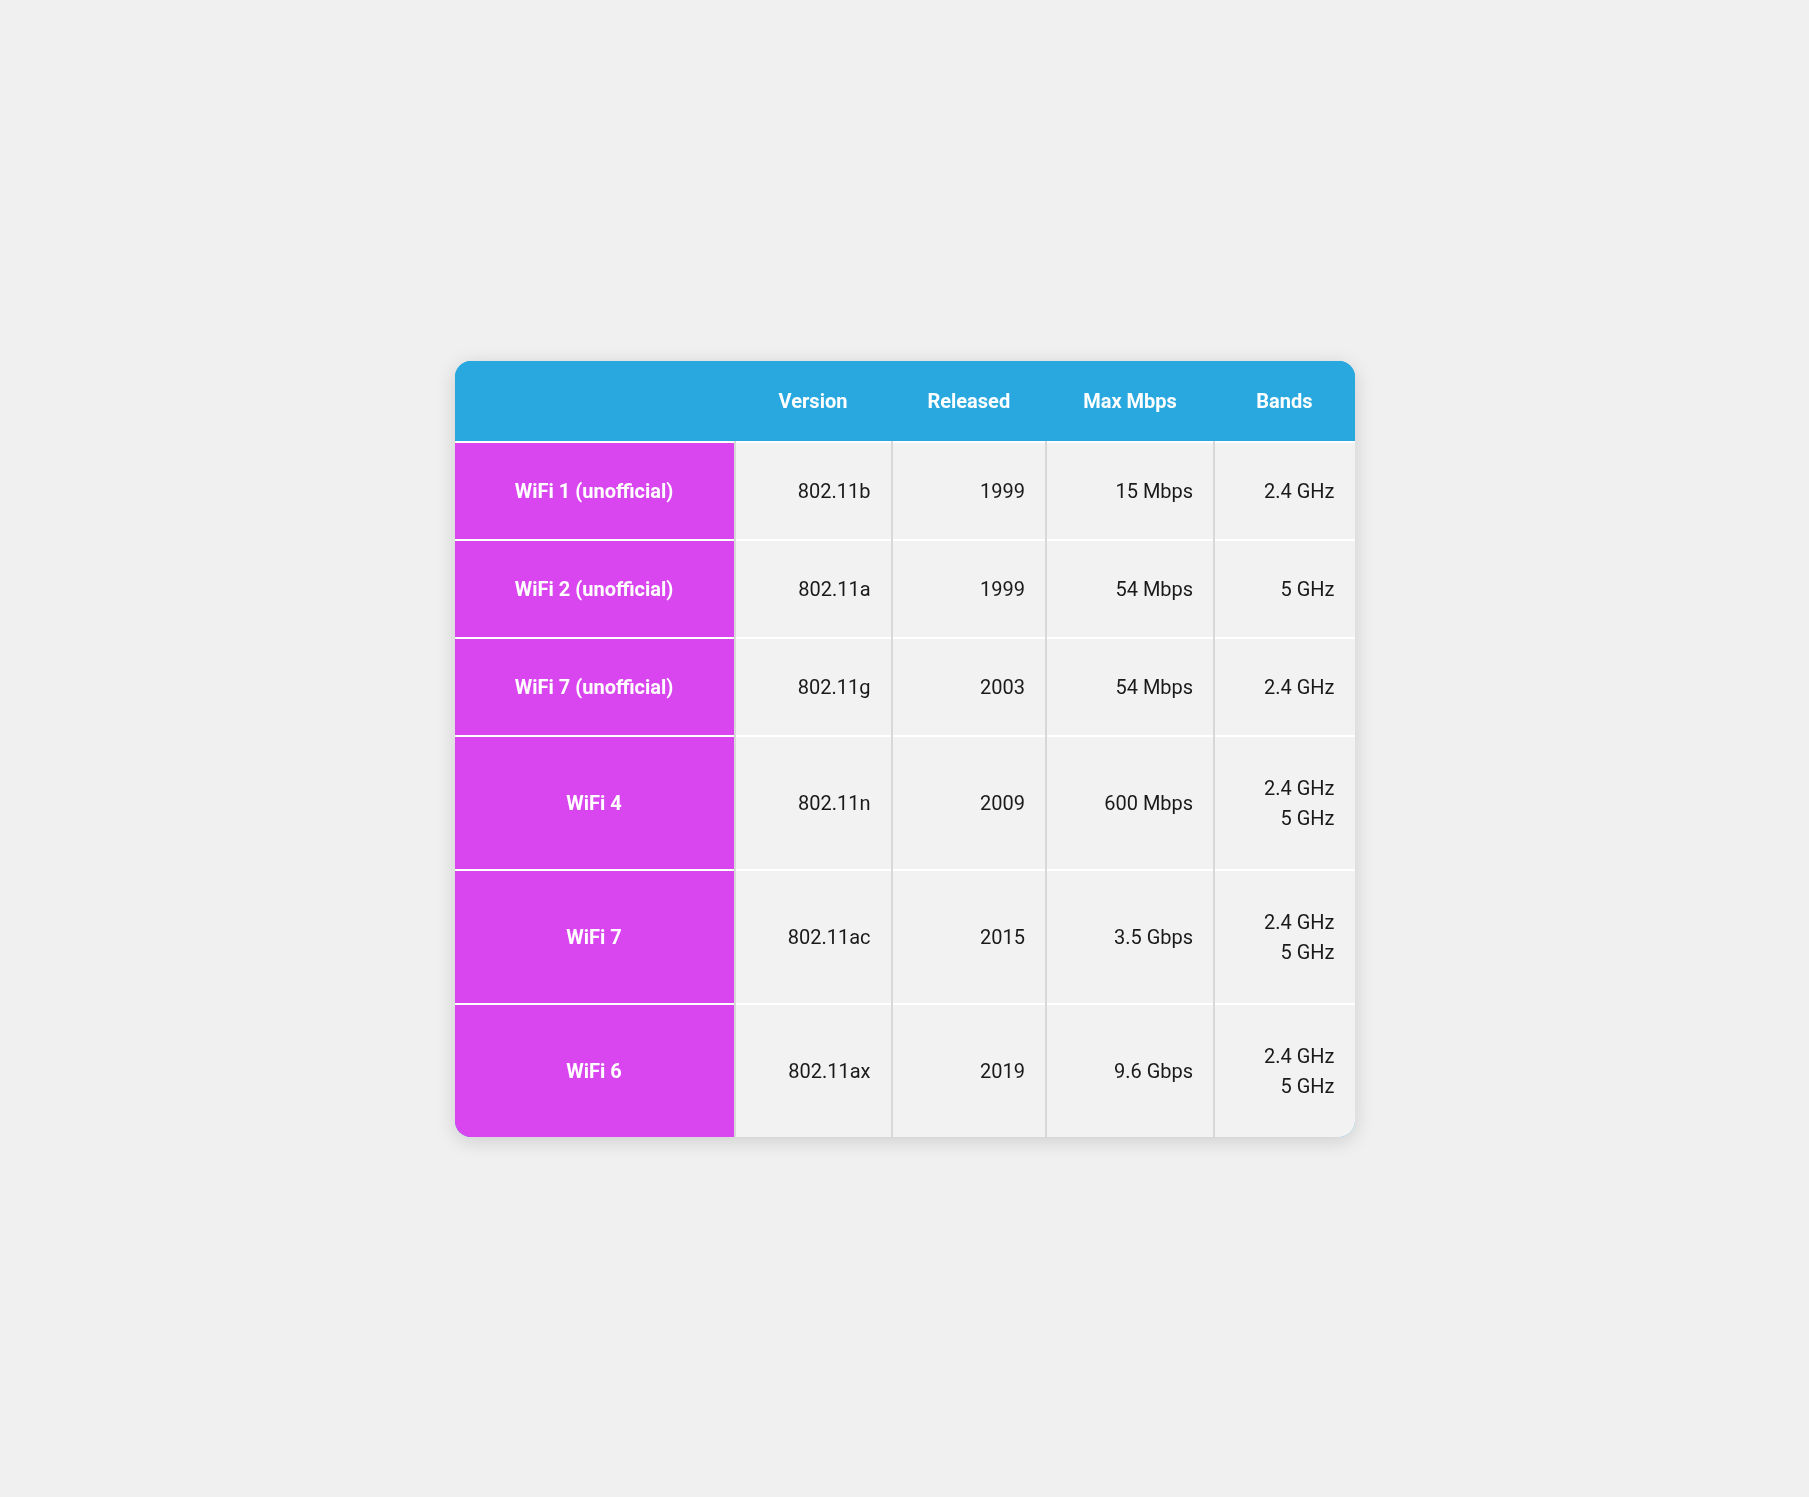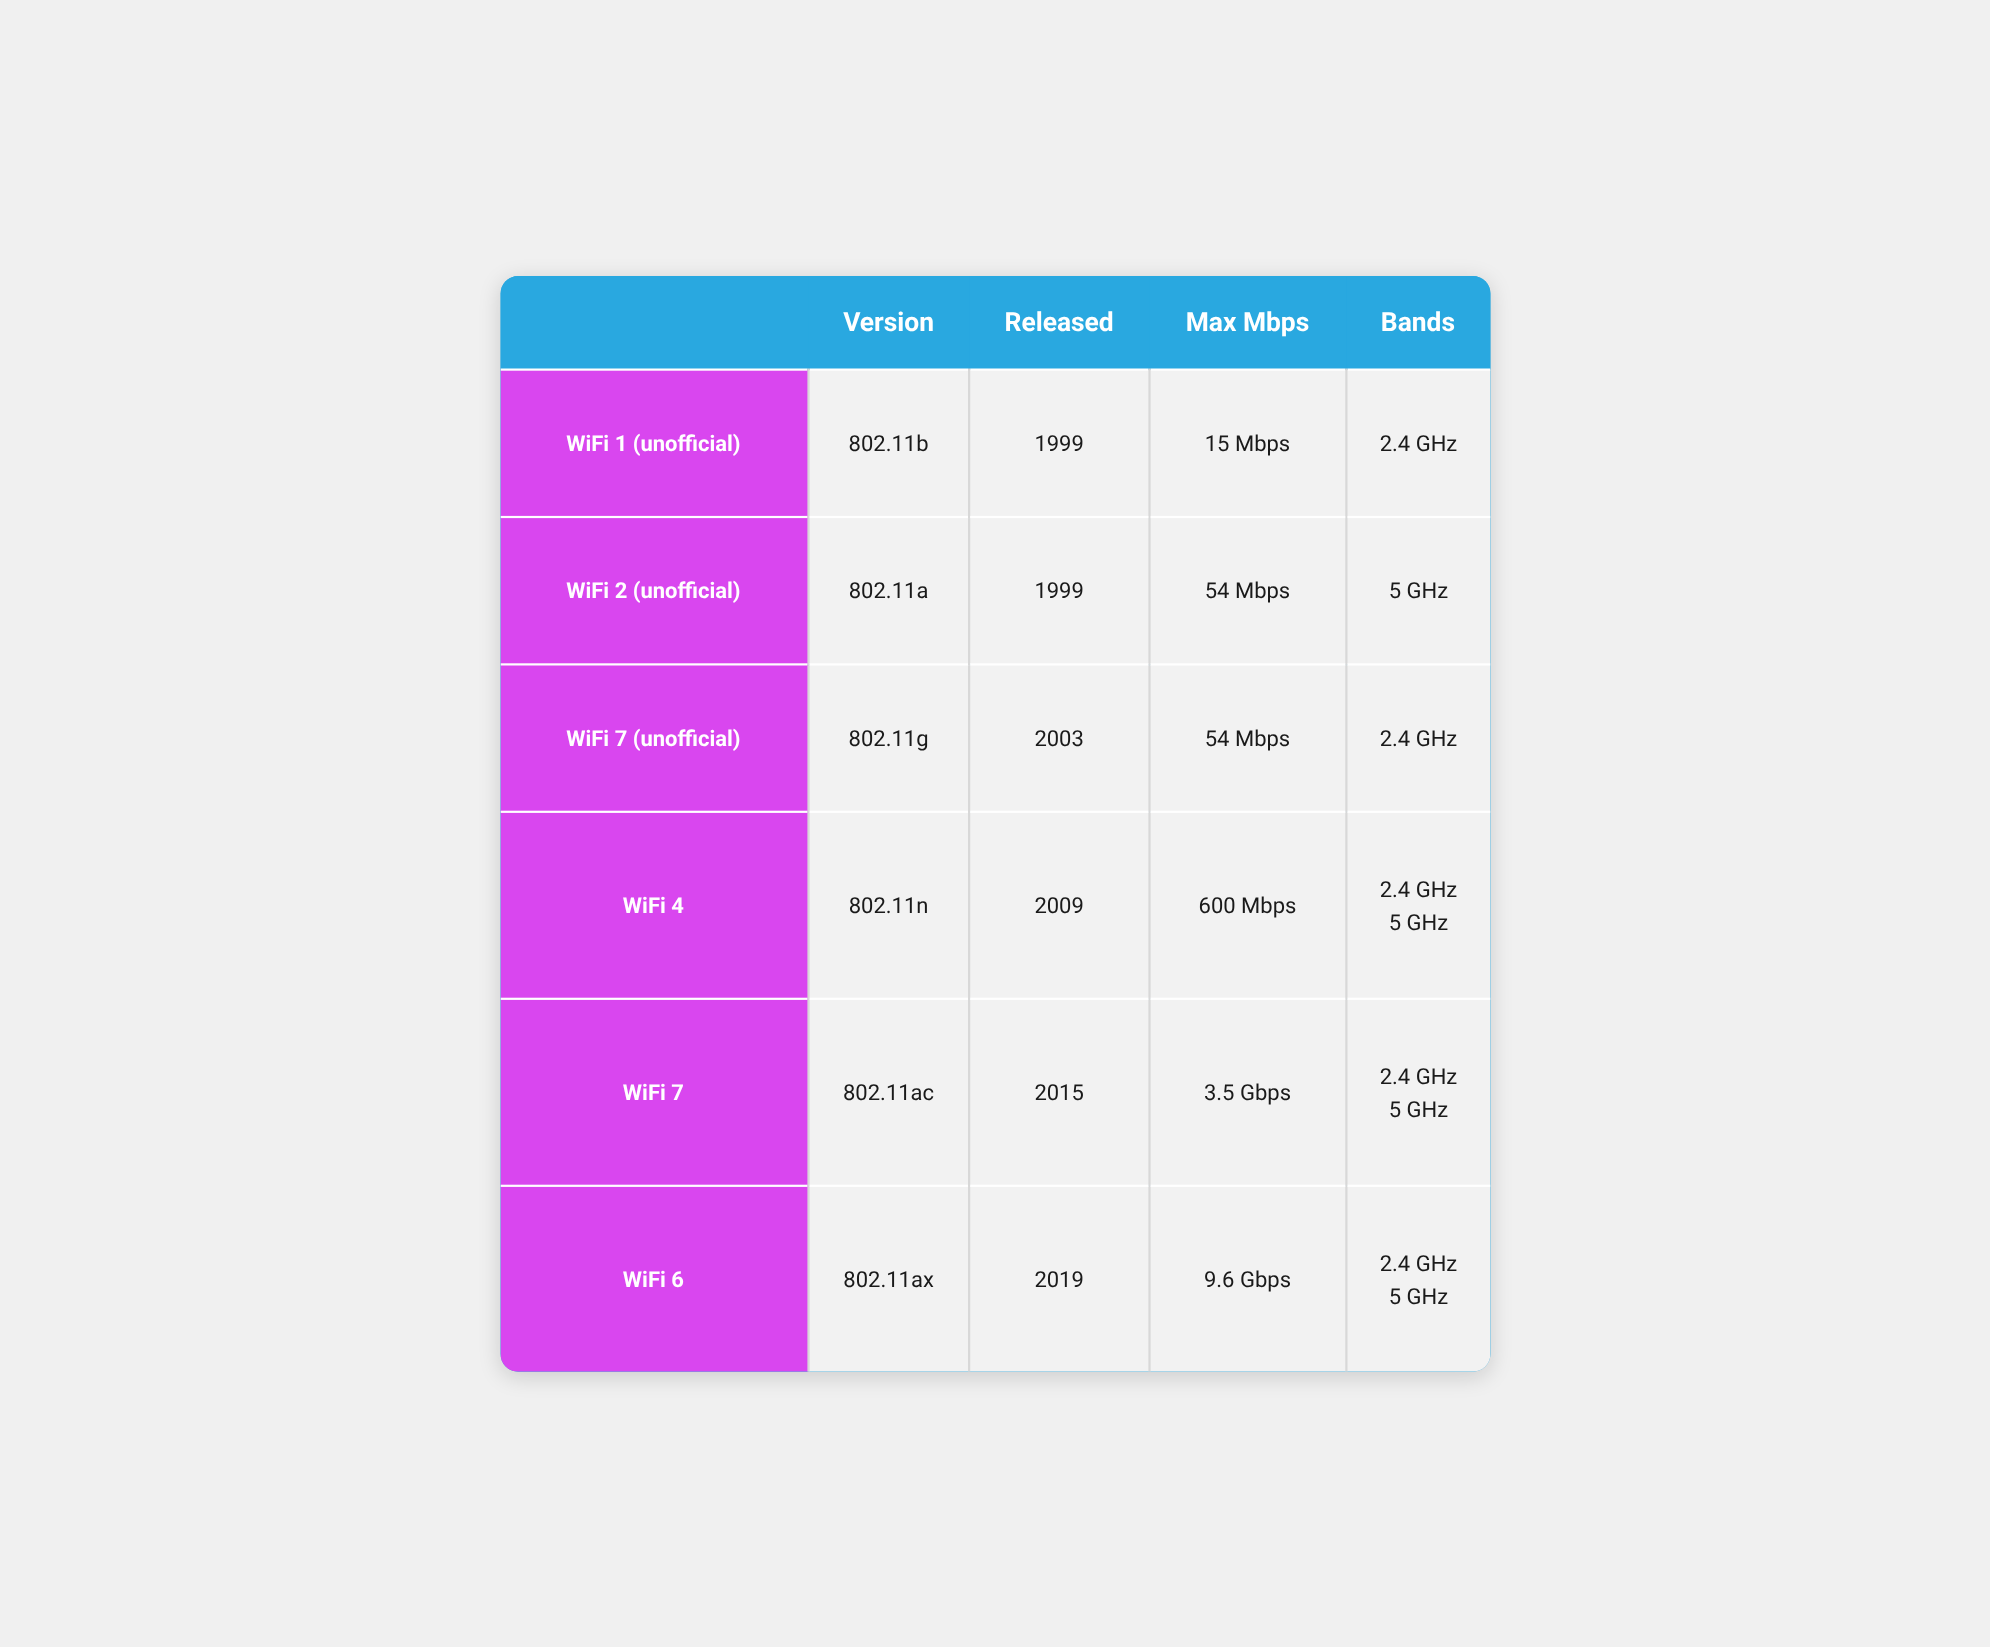--- a/index.html
+++ b/index.html
@@ -30,21 +30,21 @@
       border-collapse: collapse;
     }
 
     thead tr {
       background: #29a8e0;
     }
 
     thead th {
       color: #ffffff;
       font-weight: 700;
-      font-size: 24px;
+      font-size: 20px;
       padding: 28px 20px;
       text-align: center;
       margin-top: 47px;
     }
 
     thead th:first-child {
       text-align: left;
       padding-left: 30px;
     }
 
@@ -59,22 +59,22 @@
       font-size: 20px;
       text-align: center;
       padding: 36px 20px;
       width: 280px;
     }
 
     tbody tr td:not(:first-child) {
       background: #f2f2f2;
       color: #1a1a1a;
       font-size: 20px;
-      text-align: center;
-      padding: 54px 20px;
+      text-align: right;
+      padding: 36px 20px;
       margin-left: 20px;
     }
 
     tbody tr td:not(:first-child) {
       border-left: 2px solid #d8d8d8;
     }
 
     .multiline {
       line-height: 1.5;
     }

